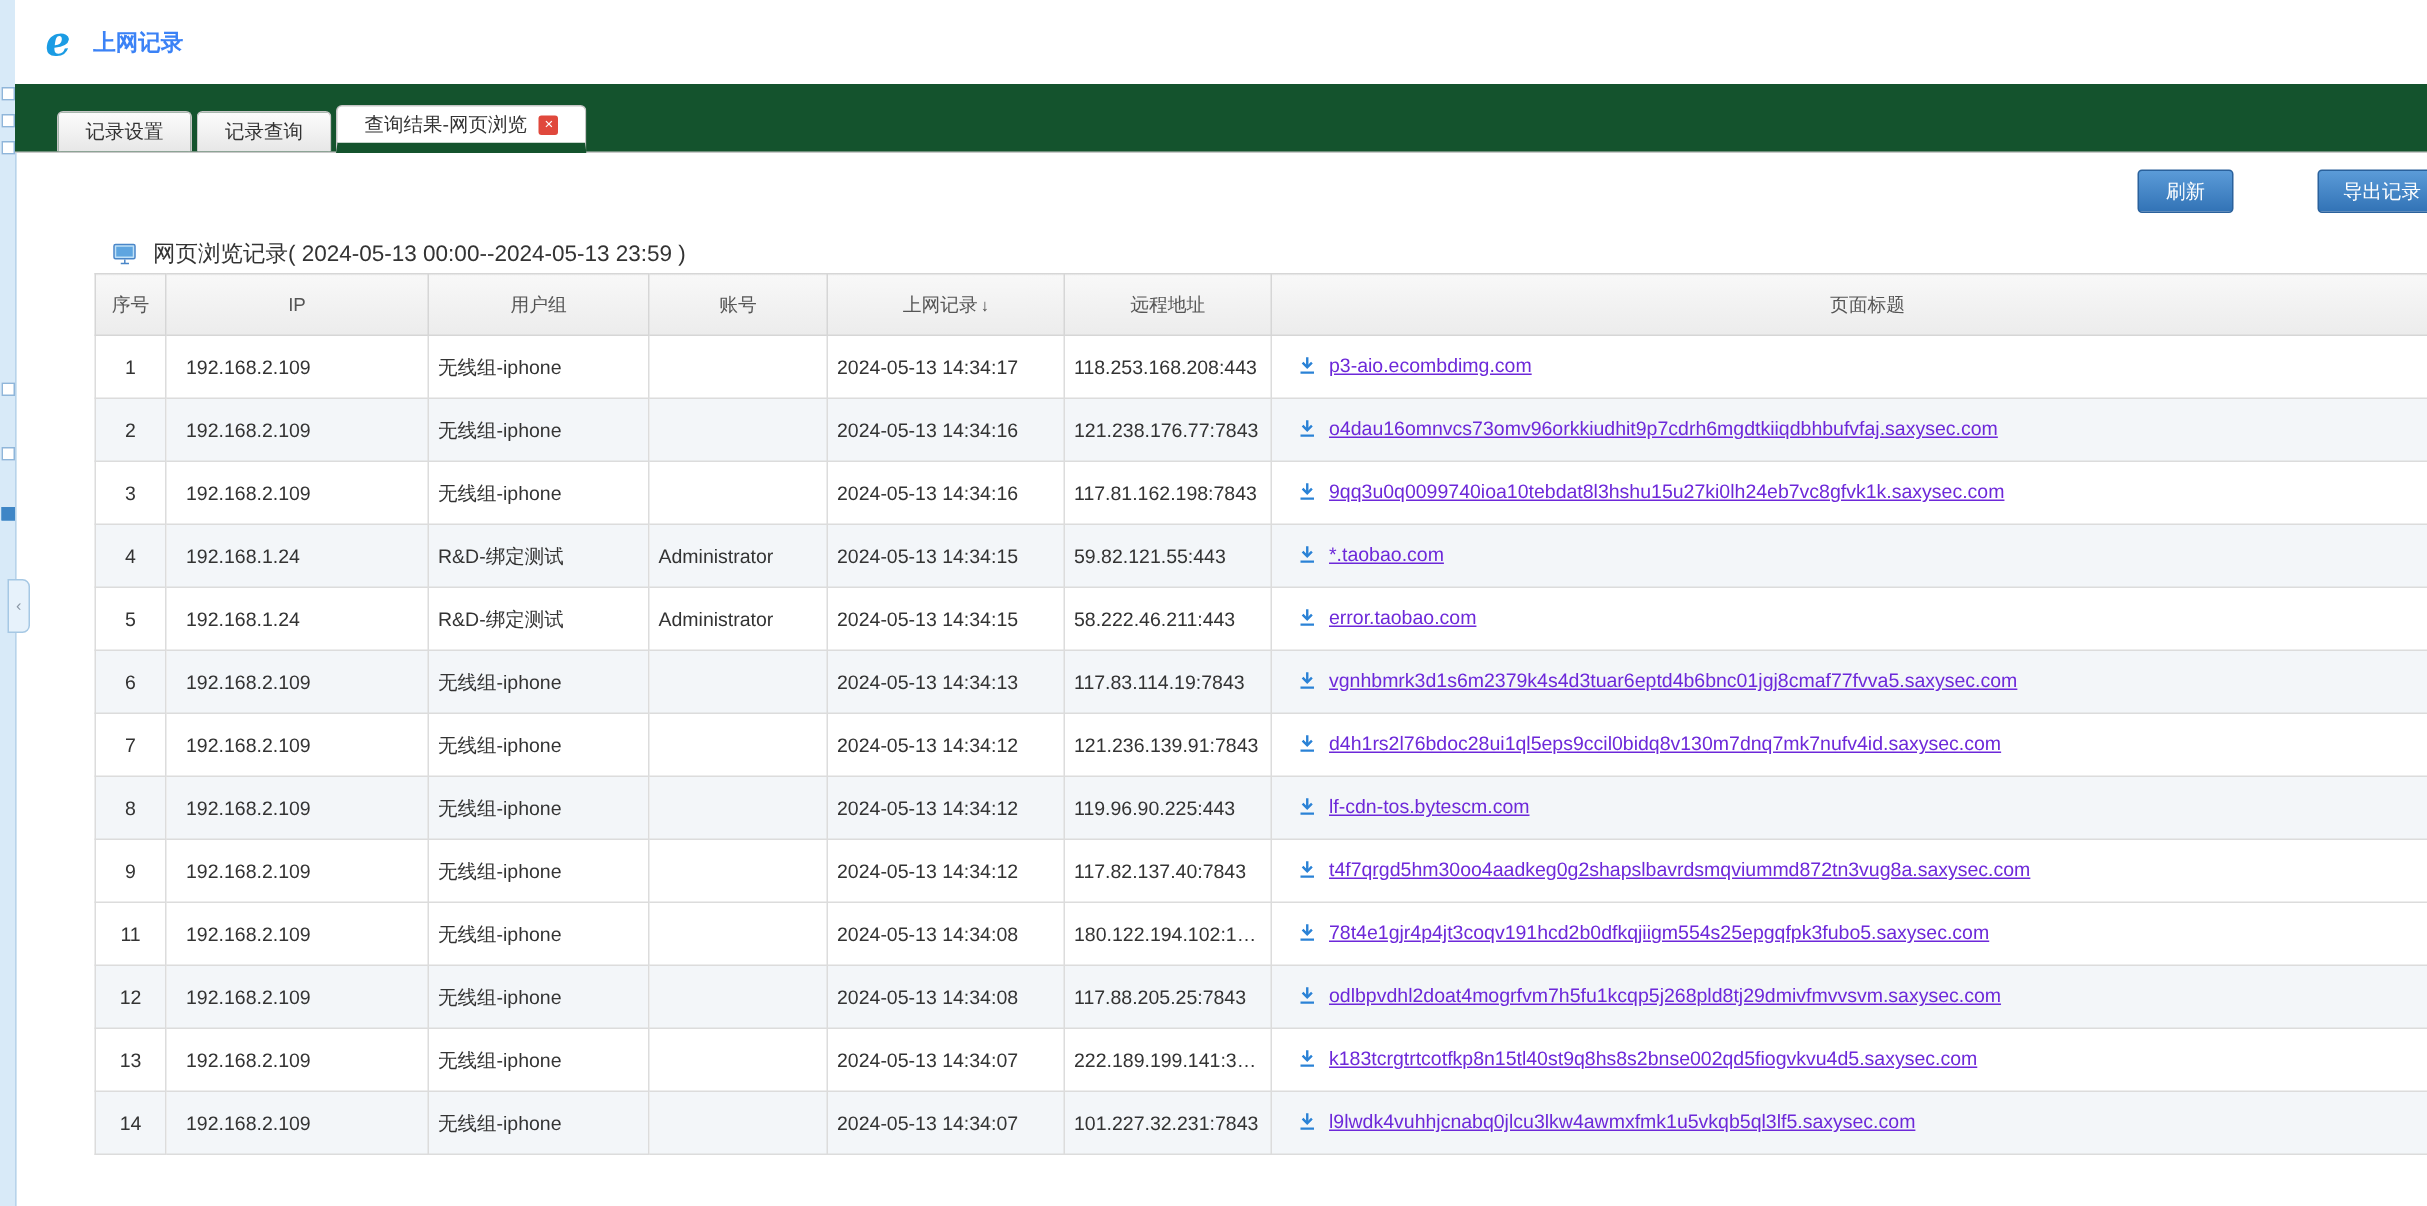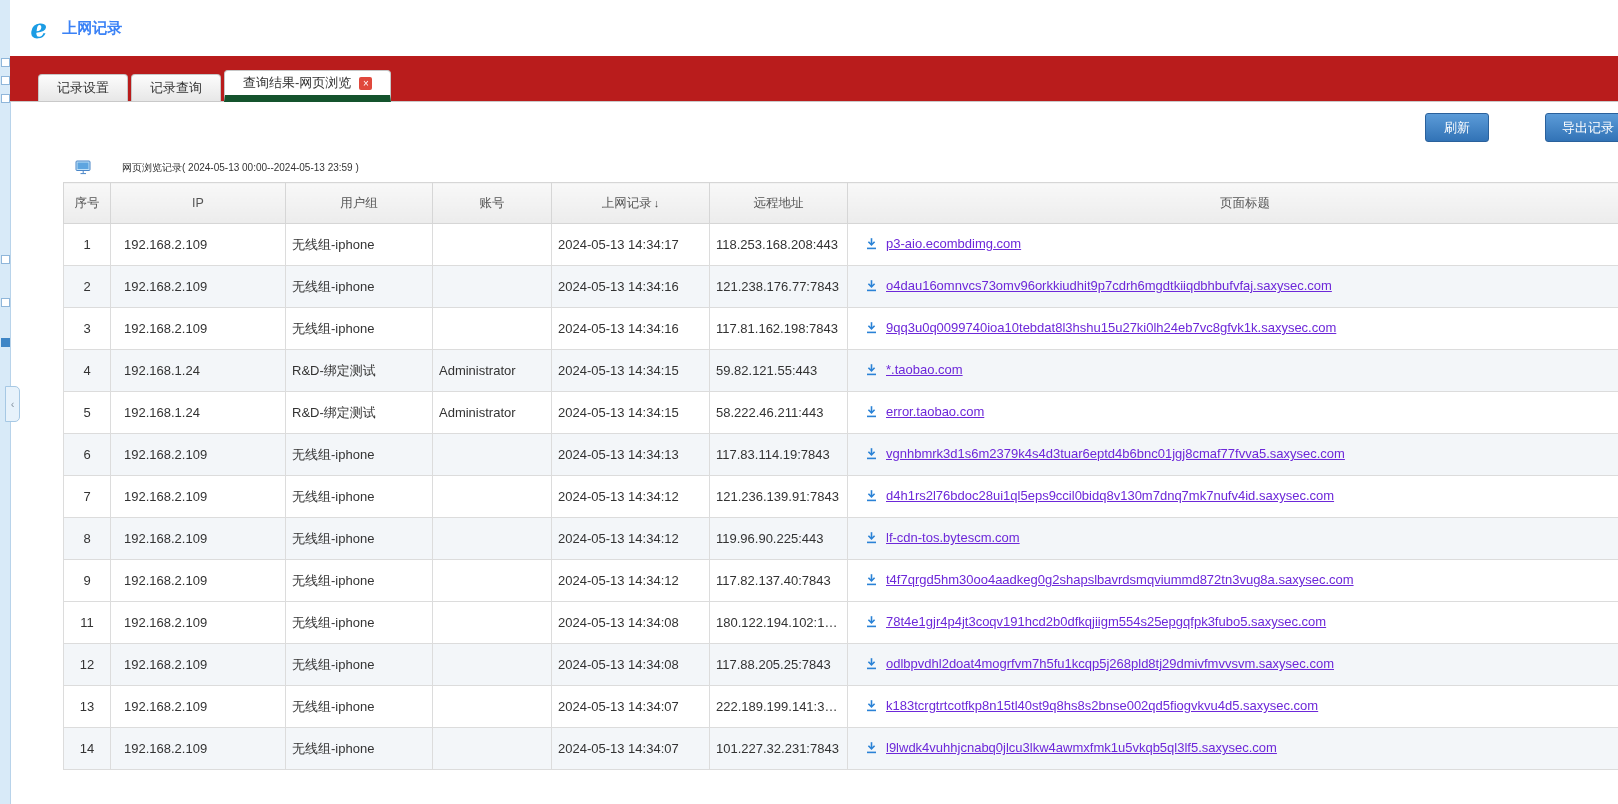--- a/index.html
+++ b/index.html
@@ -16,37 +16,37 @@
 
   
   .header{position:absolute;left:10px;top:0;right:0;height:56px;background:#fff;border-bottom:1px solid #e4ebf3;
        display:flex;align-items:center;}
   .logo{margin-left:20px;font-size:27px;font-style:italic;font-weight:bold;color:#1b9ce4;
        font-family:"DejaVu Serif","Liberation Serif",serif;line-height:1;transform:rotate(-4deg);}
   .header-title{margin-left:15px;font-size:15px;color:#3b82f6;font-weight:bold;}
 
   
   .tabbar{position:absolute;left:10px;top:56px;right:0;height:46px;display:flex;align-items:flex-end;
-       padding-left:28px;box-sizing:border-box;border-bottom:1px solid #c9c9c9;background:#b91c1c;}
+       padding-left:28px;box-sizing:border-box;border-bottom:1px solid #c9c9c9;background:#14532d;}
   .tab{height:27px;display:flex;align-items:center;padding:0 18px;margin-right:3px;border:1px solid #c6c6c6;
        border-bottom:none;border-radius:4px 4px 0 0;background:linear-gradient(#fcfcfc,#e7e7e7);
        font-size:13px;color:#333;cursor:pointer;box-sizing:border-box;}
   .tab.active{background:#fff;height:32px;margin-bottom:-1px;border-bottom:7px solid #14532d;z-index:2;}
   .tab-close{display:inline-block;width:13px;height:13px;margin-left:8px;background:#e0483c;color:#fff;
        font-size:10px;line-height:13px;text-align:center;border-radius:2px;cursor:pointer;}
 
   
   .content{position:absolute;left:10px;top:102px;right:0;bottom:0;background:#fff;margin-left:25px;}
   .btn{position:absolute;top:11px;height:29px;box-sizing:border-box;padding:0 15px;
        background:linear-gradient(#5b9bd8,#3273b6);border:1px solid #2a619c;border-radius:3px;color:#fff;
        font-size:13px;cursor:pointer;font-family:inherit;white-space:nowrap;}
   #btn-refresh{right:129px;width:64px;padding:0;}
   #btn-export{left:1510px;width:106px;text-align:left;padding-left:16px;}
 
-  .caption{position:absolute;left:40px;top:58px;display:flex;align-items:center;font-size:10px;color:#333;gap:20px;}
+  .caption{position:absolute;left:40px;top:58px;display:flex;align-items:center;font-size:15px;color:#333;}
   .caption .cap-icon{margin-right:10px;display:inline-flex;}
 
   
   .grid{position:absolute;left:28px;top:80px;width:1580px;border-collapse:collapse;table-layout:fixed;font-size:13px;}
   .grid th{height:38px;background:linear-gradient(#f8f8f8,#ececec);border:1px solid #d6d6d6;font-weight:normal;
        color:#555;font-size:12.5px;text-align:center;cursor:pointer;}
   .grid td{height:41px;border:1px solid #dcdcdc;padding:0 6px;color:#333;white-space:nowrap;overflow:hidden;
        text-overflow:ellipsis;background:#fff;}
   .grid tr.alt td{background:#f3f6f9;}
   .c-seq{text-align:center;padding:0 2px !important;}

